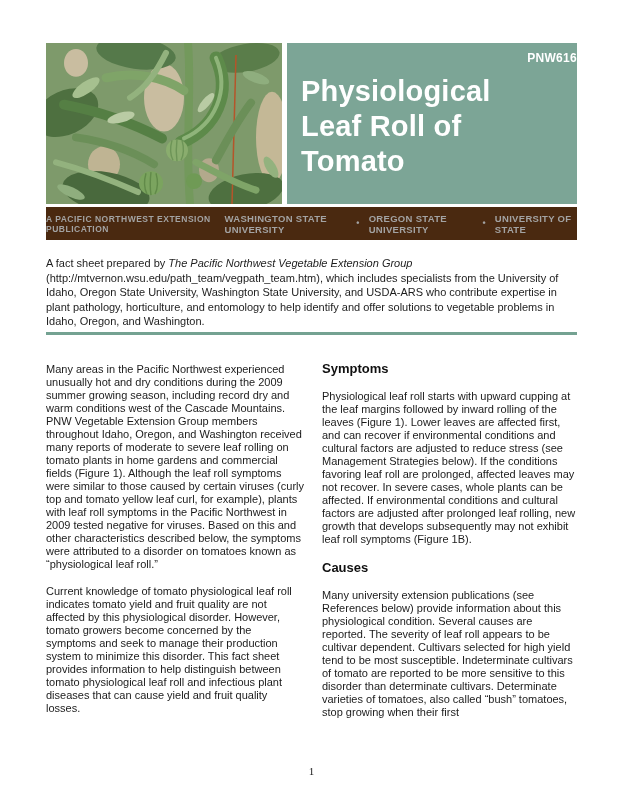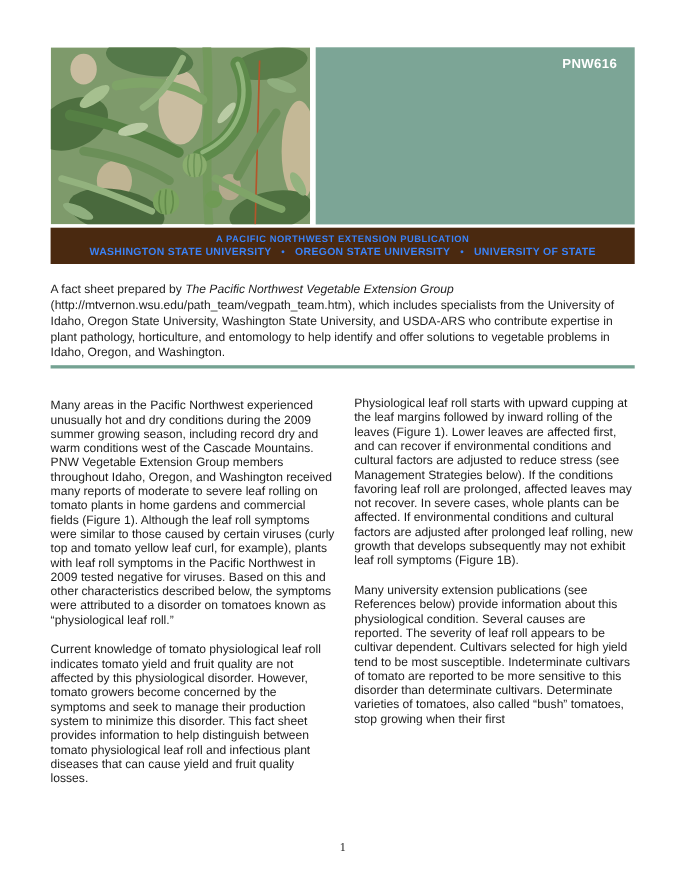--- a/index.html
+++ b/index.html
@@ -17,33 +17,33 @@
 
   
   .header{position:absolute;top:43px;left:0;width:531px;height:161px;display:flex;}
   .photo{width:236px;height:161px;flex:0 0 auto;overflow:hidden;}
   .photo svg{display:block;width:236px;height:161px;}
   .title-panel{
     margin-left:5px;flex:1;background:var(--panel_green);color:#fff;position:relative;
     font-family:"Liberation Sans",sans-serif;
   }
   .pub-number{
-    position:absolute;top:8px;right:16px;
+    position:absolute;top:8px;right:0;
     font-size:12px;font-weight:700;letter-spacing:.3px;
   }
   .title{
     position:absolute;top:31px;left:14px;
     font-size:29px;line-height:35px;font-weight:700;letter-spacing:.2px;
   }
 
   
   .banner{
     position:absolute;top:207px;left:0;width:531px;height:33px;
-    background:var(--banner_brown);color:#3b82f6;
-    display:flex;flex-direction:column;align-items:center;justify-content:center;gap:2px;
+    background:var(--banner_brown);color:#a3a3a3;
+    display:flex;flex-direction:row;align-items:center;justify-content:center;gap:2px;
     font-family:"Liberation Sans",sans-serif;font-weight:700;
   }
   .banner-line1{font-size:8.5px;letter-spacing:.5px;}
   .banner-line2{font-size:9.5px;letter-spacing:.3px;display:flex;align-items:center;gap:9px;}
   .banner-line2 .dot{font-size:9px;position:relative;top:-1px;}
 
   
   .intro{
     position:absolute;top:256px;left:0;width:531px;
     font-family:"Liberation Sans",sans-serif;font-size:11px;line-height:14.6px;color:#1d1d1d;
@@ -118,20 +118,25 @@
 
           <circle cx="131" cy="108" r="11" fill="#8aad6e"></circle>
           <path d="M126,98 C124,105 124,112 127,118 M131,97 C130,105 130,112 131,119 M136,98 C138,105 138,112 135,118" stroke="#6d9457" stroke-width="1.4" fill="none"></path>
           <circle cx="105" cy="141" r="12" fill="#7ba45f"></circle>
           <path d="M100,131 C98,138 98,146 101,152 M105,130 C104,138 104,146 105,153 M110,131 C112,138 112,146 109,152" stroke="#618a49" stroke-width="1.4" fill="none"></path>
           <circle cx="148" cy="139" r="8" fill="#6f9a55"></circle>
         </svg>
       </div>
       <div class="title-panel">
         <div class="pub-number">PNW616</div>
+        <div class="title">
+          <div>Physiological</div>
+          <div>Leaf Roll of</div>
+          <div>Tomato</div>
+        </div>
       </div>
     </div>
 
     <div class="banner">
       <div class="banner-line1">A PACIFIC NORTHWEST EXTENSION PUBLICATION</div>
       <div class="banner-line2">
         <span>WASHINGTON STATE UNIVERSITY</span>
         <span class="dot">•</span>
         <span>OREGON STATE UNIVERSITY</span>
         <span class="dot">•</span>
@@ -142,21 +147,23 @@
     <p class="intro"><span>A fact sheet prepared by </span><span class="it">The Pacific Northwest Vegetable Extension Group</span><span> (</span><span>http://mtvernon.wsu.edu/path_team/vegpath_team.htm</span><span>), which includes specialists from the University of Idaho, Oregon State University, Washington State University, and USDA-ARS who contribute expertise in plant pathology, horticulture, and entomology to help identify and offer solutions to vegetable problems in Idaho, Oregon, and Washington.</span></p>
 
     <div class="rule"></div>
 
     <div class="columns">
       <div class="col-left">
         <p class="bodytext">Many areas in the Pacific Northwest experienced unusually hot and dry conditions during the 2009 summer growing season, including record dry and warm conditions west of the Cascade Mountains. PNW Vegetable Extension Group members throughout Idaho, Oregon, and Washington received many reports of moderate to severe leaf rolling on tomato plants in home gardens and commercial fields (Figure 1). Although the leaf roll symptoms were similar to those caused by certain viruses (curly top and tomato yellow leaf curl, for example), plants with leaf roll symptoms in the Pacific Northwest in 2009 tested negative for viruses. Based on this and other characteristics described below, the symptoms were attributed to a disorder on tomatoes known as “physiological leaf roll.”</p>
         <p class="bodytext">Current knowledge of tomato physiological leaf roll indicates tomato yield and fruit quality are not affected by this physiological disorder. However, tomato growers become concerned by the symptoms and seek to manage their production system to minimize this disorder. This fact sheet provides information to help distinguish between tomato physiological leaf roll and infectious plant diseases that can cause yield and fruit quality losses.</p>
       </div>
       <div class="col-right">
+        <h2 class="heading">Symptoms</h2>
         <p class="bodytext">Physiological leaf roll starts with upward cupping at the leaf margins followed by inward rolling of the leaves (Figure 1). Lower leaves are affected first, and can recover if environmental conditions and cultural factors are adjusted to reduce stress (see Management Strategies below). If the conditions favoring leaf roll are prolonged, affected leaves may not recover. In severe cases, whole plants can be affected. If environmental conditions and cultural factors are adjusted after prolonged leaf rolling, new growth that develops subsequently may not exhibit leaf roll symptoms (Figure 1B).</p>
+        <h2 class="heading second">Causes</h2>
         <p class="bodytext">Many university extension publications (see References below) provide information about this physiological condition. Several causes are reported. The severity of leaf roll appears to be cultivar dependent. Cultivars selected for high yield tend to be most susceptible. Indeterminate cultivars of tomato are reported to be more sensitive to this disorder than determinate cultivars. Determinate varieties of tomatoes, also called “bush” tomatoes, stop growing when their first</p>
       </div>
     </div>
 
     <div class="page-number">1</div>
 
   </div>
 </div>
 
 </body></html>

